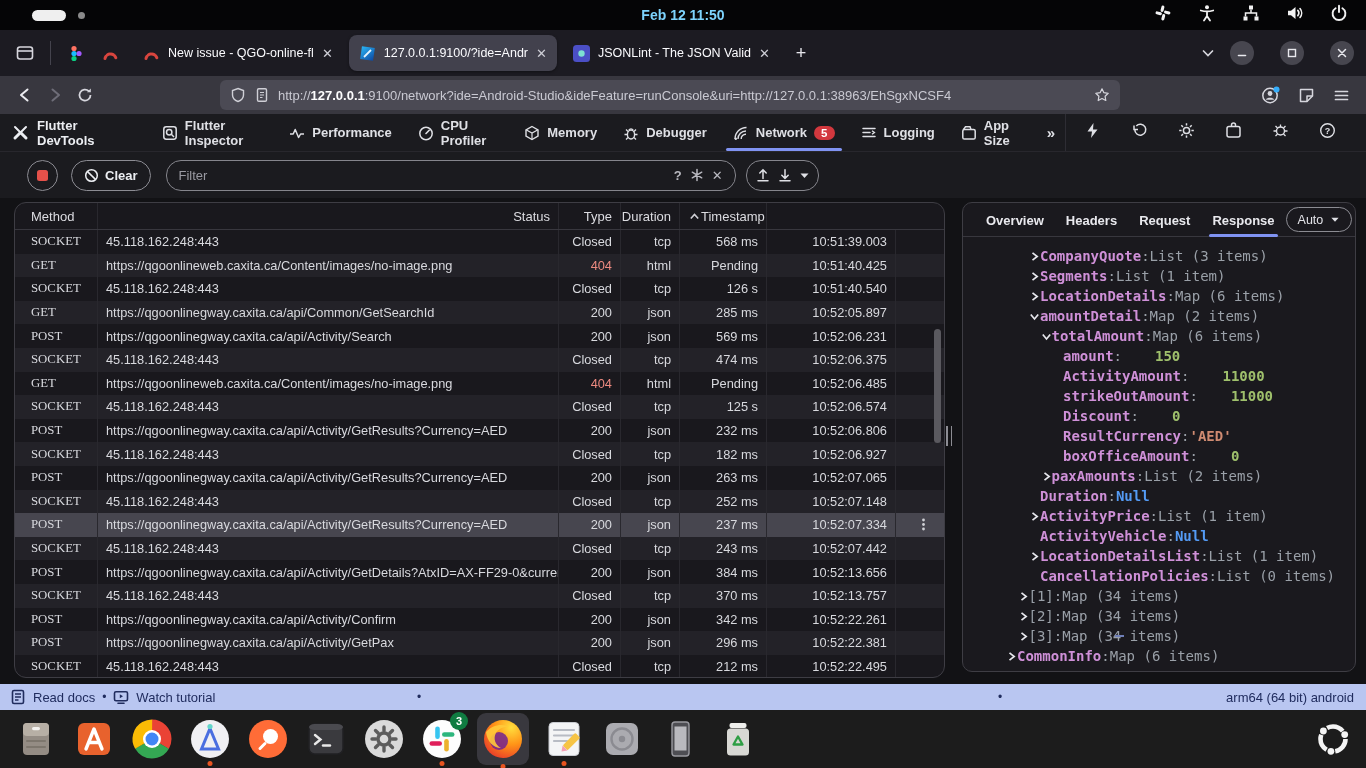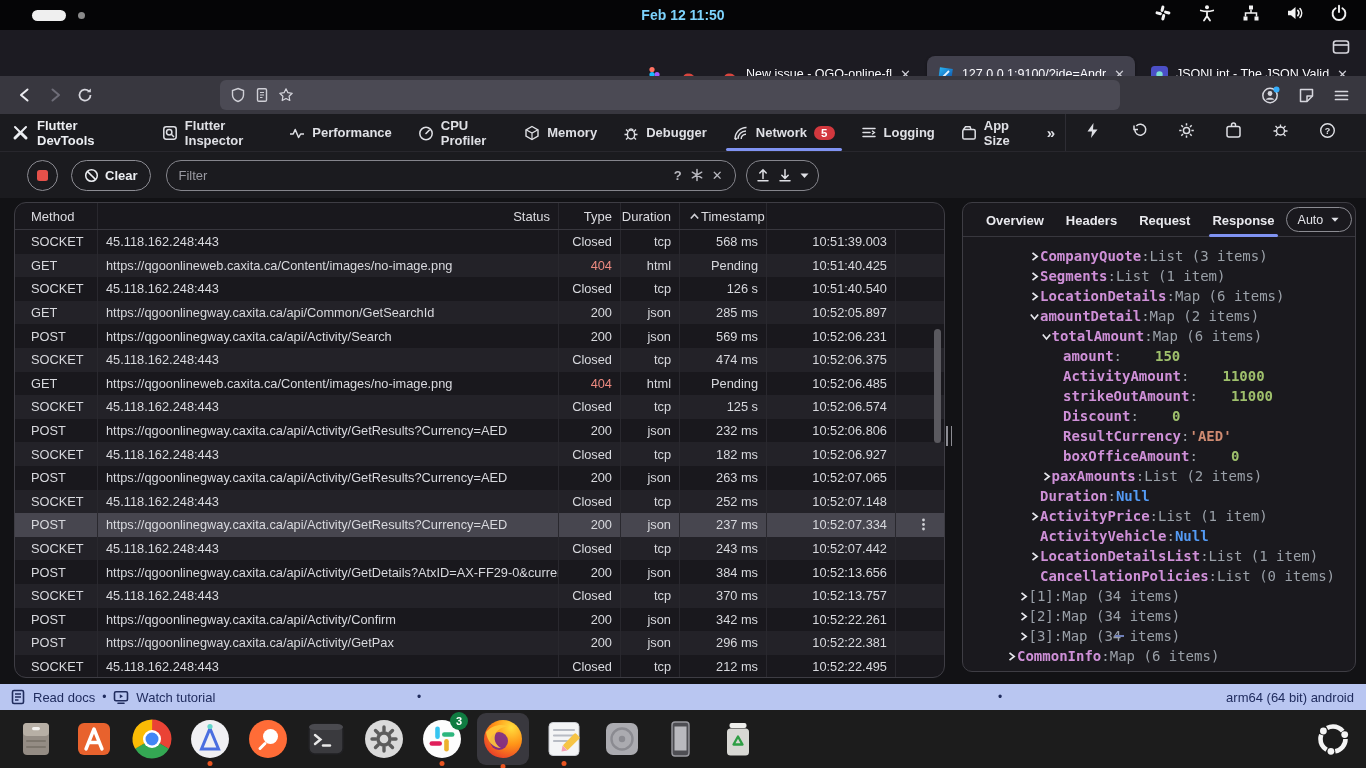--- a/index.html
+++ b/index.html
@@ -10,21 +10,21 @@
 
   
   #sysbar{top:0;height:30px;background:#050506;display:flex;align-items:center;}
   #ws-pill{width:34px;height:11px;border-radius:6px;background:#efefef;margin-left:32px;}
   #ws-dot{width:7px;height:7px;border-radius:50%;background:#8a8a8a;margin-left:12px;}
   #clock{position:absolute;left:0;right:0;text-align:center;font-size:14px;font-weight:700;color:#7dd3fc;}
   #tray{margin-left:auto;display:flex;align-items:center;gap:26px;padding-right:18px;position:relative;}
   #tray .icn{width:18px;height:18px;}
 
   
-  #tabbar{top:30px;height:46px;background:#1c1b22;display:flex;align-items:flex-end;padding:8px 8px;flex-direction:column;}
+  #tabbar{top:30px;height:46px;background:#1c1b22;display:flex;align-items:center;padding:0 8px;}
   #ffview{width:34px;height:32px;border-radius:6px;display:flex;align-items:center;justify-content:center;}
   .vsep{width:1px;height:24px;background:#44434d;margin:0 8px;}
   .pin-tab{width:34px;height:34px;border-radius:6px;display:flex;align-items:center;justify-content:center;}
   .tab{height:36px;border-radius:8px;display:flex;align-items:center;padding:0 10px;margin-left:6px;max-width:222px;min-width:200px;color:#fbfbfe;font-size:12.5px;}
   .tab.active{background:#42414d;box-shadow:0 1px 3px rgba(0,0,0,.4);}
   .tab .ticon{width:17px;height:17px;margin-right:8px;flex:none;}
   .tab .ttitle{white-space:nowrap;overflow:hidden;flex:1;}
   .tab .tclose{margin-left:8px;color:#cfcfd7;font-size:13px;flex:none;}
   #newtab{width:30px;height:30px;margin-left:6px;display:flex;align-items:center;justify-content:center;color:#e6e6ec;font-size:18px;border-radius:6px;}
   #tab-right{margin-left:auto;display:flex;align-items:center;gap:14px;padding-right:4px;}
@@ -71,21 +71,21 @@
   #thead{height:27px;border-bottom:1px solid #38373e;align-items:stretch;}
   #thead .hc{display:flex;align-items:center;font-size:13px;color:#dcdce1;border-right:1px solid #29282e;padding:0 8px;}
   #thead .hc.right{justify-content:flex-end;}
   #thead .hc.first{padding-left:16px;}
   #thead .hc.last{border-right:none;}
   .nrow{height:23.6px;align-items:stretch;cursor:default;}
   .nrow.alt{background:#232228;}
   .nrow.sel{background:#47464f;}
   .nrow .c{display:flex;align-items:center;font-size:12.8px;color:#d8d9de;border-right:1px solid #29282e;padding:0 8px;white-space:nowrap;overflow:hidden;}
   .nrow .c.right{justify-content:flex-end;}
-  .nrow .c.first{padding-left:16px;}
+  .nrow .c.first{padding-left:16px;font-family:Liberation Serif, serif;}
   .nrow .c.last{border-right:none;justify-content:flex-end;padding-right:14px;}
   .nrow .c.err{color:#ec8a80;}
   #tscroll{position:absolute;right:3px;top:126px;width:7px;height:114px;border-radius:4px;background:#5a595f;}
   #splitter{position:absolute;left:946px;top:228px;width:8px;height:20px;display:flex;gap:3px;}
   #splitter i{width:1.5px;height:20px;background:#8c8c93;display:block;}
 
   
   #panel{position:absolute;left:962px;top:4px;width:394px;height:470px;border:1px solid #3e3d44;border-radius:10px;background:#1a191e;overflow:hidden;}
   #rp-tabs{height:34px;display:flex;align-items:center;padding:0 12px;border-bottom:1px solid #38373e;}
   .rp-tab{font-size:13px;font-weight:700;color:#e9e9ee;padding:0 11px;height:34px;display:flex;align-items:center;position:relative;}
@@ -293,20 +293,21 @@
         <svg width="16" height="16" viewBox="0 0 16 16" xmlns="http://www.w3.org/2000/svg">
           <path d="M8 1.5 L13.5 3.5 V8 C13.5 11 11.3 13.3 8 14.5 C4.7 13.3 2.5 11 2.5 8 V3.5 Z" fill="none" stroke="#cfcfd6" stroke-width="1.4"></path>
         </svg>
       </span>
     <span class="icn" style="width:16px;height:16px;">
         <svg width="16" height="16" viewBox="0 0 16 16" xmlns="http://www.w3.org/2000/svg">
           <rect x="3.5" y="1.8" width="9" height="12.4" rx="1.3" fill="none" stroke="#cfcfd6" stroke-width="1.4"></rect>
           <path d="M6 5.5 h4 M6 8 h4 M6 10.5 h2.5" stroke="#cfcfd6" stroke-width="1.1"></path>
         </svg>
       </span>
+    <span id="urltext"><span>http://</span><b>127.0.0.1</b><span>:9100/network?ide=Android-Studio&amp;ideFeature=runConsole&amp;uri=http://127.0.0.1:38963/EhSgxNCSF4</span></span>
     <span class="icn" style="width:16px;height:16px;">
         <svg width="16" height="16" viewBox="0 0 16 16" xmlns="http://www.w3.org/2000/svg">
           <path d="M8 1.8 l1.9 3.9 4.3 .6 -3.1 3 .7 4.2 L8 11.5 4.2 13.5 l.7 -4.2 -3.1 -3 4.3 -.6 Z" fill="none" stroke="#d6d6dd" stroke-width="1.2" stroke-linejoin="round"></path>
         </svg>
       </span>
   </div>
   <div id="nav-right">
     <span class="icn" style="width:19px;height:19px;">
         <svg width="19" height="19" viewBox="0 0 19 19" xmlns="http://www.w3.org/2000/svg">
           <circle cx="9" cy="9.5" r="7.2" fill="none" stroke="#d6d6dd" stroke-width="1.5"></circle>

